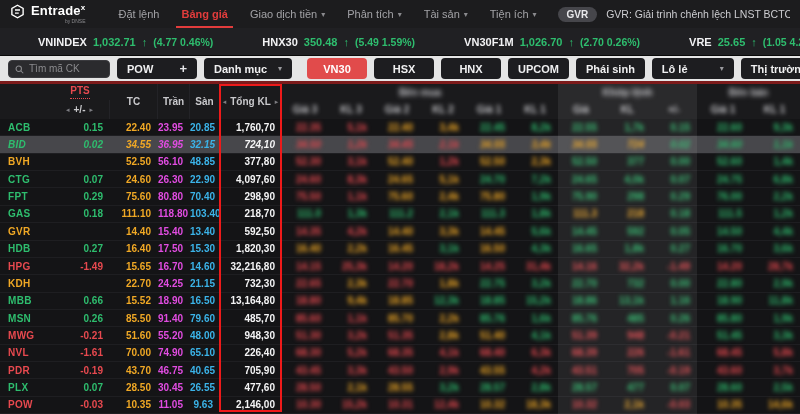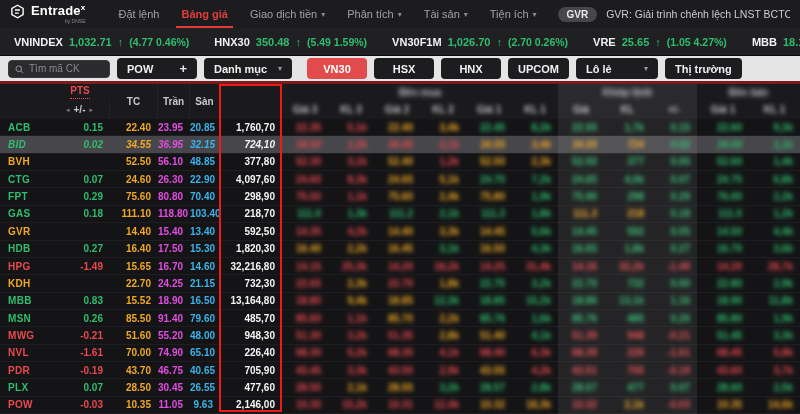--- a/index.html
+++ b/index.html
@@ -21,21 +21,21 @@
   .nav-item.active::after { content:""; position:absolute; left:6px; right:6px; bottom:0; height:2px; background:#e23c3c; }
   .news { display:flex; align-items:center; margin-left:10px; flex:1; overflow:hidden; }
   .news-badge { background:#46464b; color:#e9e9ec; font-size:10px; font-weight:bold;
     padding:2px 9px; border-radius:9px; flex:none; }
   .news-text { color:#cdcdd1; font-size:10.5px; margin-left:9px; white-space:nowrap; overflow:hidden; }
 
   
   .indexbar { height:28px; background:#202023; display:flex; align-items:center; padding:0 14px;
     gap:25px; flex:none; border-bottom:1px solid #0a0a0a; }
   .idx { display:flex; align-items:center; gap:6px; font-size:11px; font-weight:bold; white-space:nowrap; }
-  .idx-name { color:#f2f2f4; }
+  .idx-name { color:#f2f2f4;margin-left:24px; }
   .idx-up { color:#2ebd6e; }
   .idx-chg { font-size:10.5px; }
 
   
   .toolbar { height:25px; background:#e5e5e5; display:flex; align-items:center; padding:0 8px; gap:7px; flex:none; }
   .search { width:102px; height:18px; background:#2b2b2e; border:1px solid #3a3a3e; border-radius:4px;
     display:flex; align-items:center; padding:0 6px; gap:5px; flex:none; }
   .search input { background:transparent; border:none; outline:none; width:100%;
     font-size:10px; color:#cfcfcf; font-family:inherit; }
   .search input::placeholder { color:#8b8b8e; }
@@ -178,20 +178,23 @@
         </div>
         <div class="pill" style="min-width: 60px;">
           <span>HSX</span>
         </div>
         <div class="pill" style="min-width: 60px;">
           <span>HNX</span>
         </div>
         <div class="pill" style="min-width: 60px;">
           <span>UPCOM</span>
         </div>
+        <div class="pill" style="min-width: 60px;">
+          <span>Phái sinh</span>
+        </div>
         <div class="pill spread" style="width: 82px; min-width: 60px;">
           <span>Lô lẻ</span>
           <span class="caret">▾</span>
         </div>
         <div class="pill" style="min-width: 60px;">
           <span>Thị trường</span>
         </div>
       </div>
   </div>
 
@@ -203,20 +206,25 @@
           <span class="pts">PTS</span>
         </div>
       <div class="hc" style="grid-column:2;grid-row:2;">
           <span class="harr">◂</span>
           <span>+/-</span>
           <span class="harr">▸</span>
         </div>
       <div class="hc tall" style="grid-column:3">TC</div>
       <div class="hc tall" style="grid-column:4">Trần</div>
       <div class="hc tall" style="grid-column:5">Sàn</div>
+      <div class="hc tall" style="grid-column:6">
+          <span class="harr">◂</span>
+          <span>Tổng KL</span>
+          <span class="harr">▸</span>
+        </div>
       <div class="ghead" style="grid-column:7/13;grid-row:1">
           <span class="blur2">Bên mua</span>
         </div>
       <div class="ghead" style="grid-column:13/16;grid-row:1">
           <span class="blur2">Khớp lệnh</span>
         </div>
       <div class="ghead" style="grid-column:16/18;grid-row:1">
           <span class="blur2">Bên bán</span>
         </div>
     <div class="shead" style="grid-area: 2 / 7;">
@@ -439,21 +447,21 @@
           <div class="c u blur">22.75</div>
           <div class="c u blur">3,2k</div>
           <div class="c u blur">22.70</div>
           <div class="c u blur">732</div>
           <div class="c u blur">0.00</div>
           <div class="c u blur">22.80</div>
           <div class="c u blur">2,9k</div>
         </div>
         <div class="row">
           <div class="c code u">MBB</div>
-          <div class="c u">0.83</div>
+          <div class="c u">0.66</div>
           <div class="c r">15.52</div>
           <div class="c ceil">18.90</div>
           <div class="c floor">16.50</div>
           <div class="c tot">13,164,80</div>
           <div class="c d blur">18.80</div>
           <div class="c r blur">9,4k</div>
           <div class="c r blur">18.85</div>
           <div class="c u blur">12,3k</div>
           <div class="c u blur">18.85</div>
           <div class="c u blur">15,2k</div>

